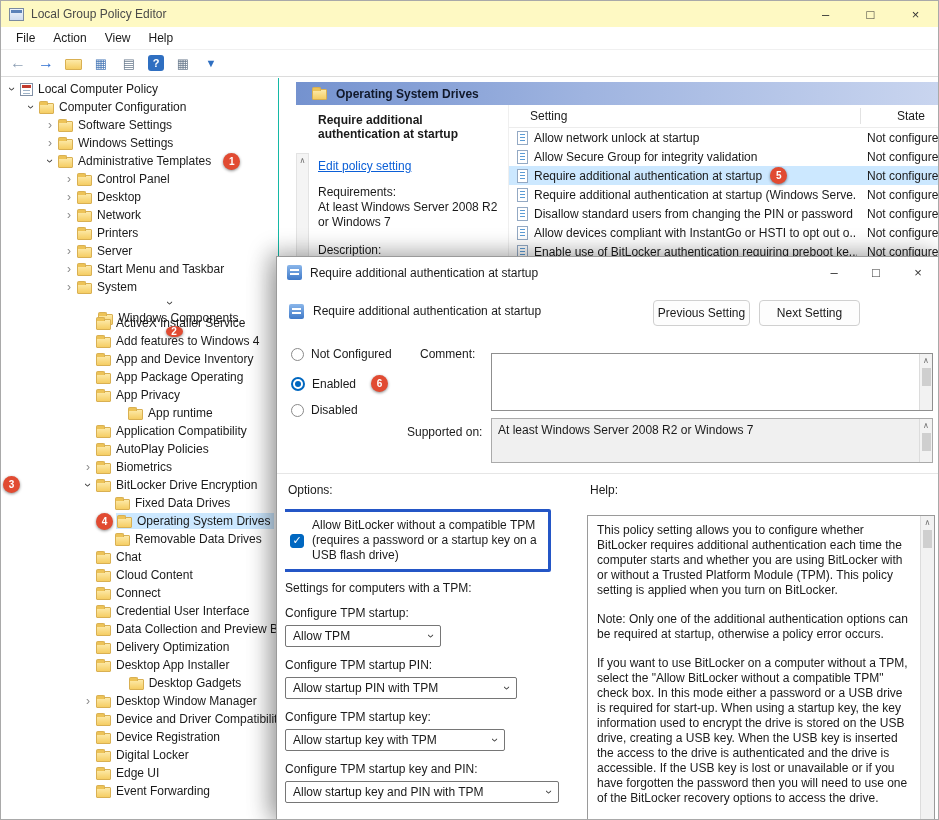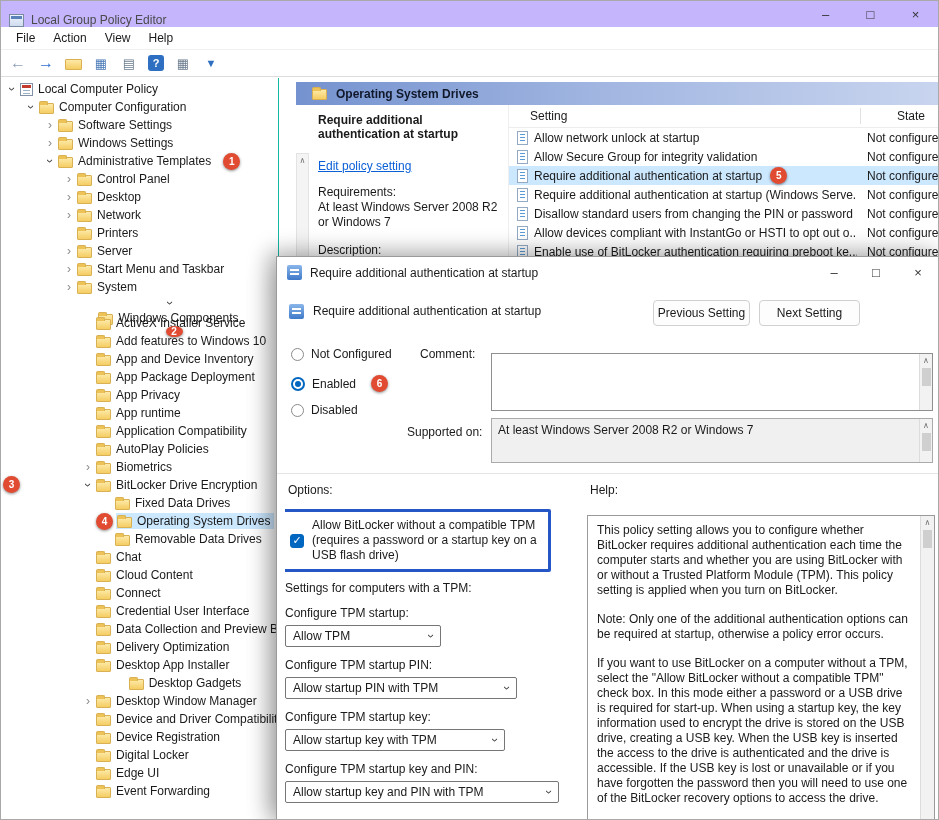--- a/index.html
+++ b/index.html
@@ -1,21 +1,21 @@
 <!DOCTYPE html>
 <html><head>
 <meta charset="utf-8">
 <style>
   *{margin:0;padding:0;box-sizing:border-box}
   html,body{width:939px;height:820px;overflow:hidden}
   body{font-family:"Liberation Sans","DejaVu Sans",sans-serif;font-size:12px;color:#1a1a1a;background:#fff}
   #app{position:relative;width:939px;height:820px;background:#fff;border:1px solid #a9a9a9;overflow:hidden}
 
   
-  .titlebar{height:26px;display:flex;align-items:flex-end;background:#c4b5fd;padding-left:8px;position:relative}
+  .titlebar{height:26px;display:flex;align-items:center;background:#fef9c3;padding-left:8px;position:relative}
   .win-icon{width:15px;height:13px;border:1px solid #7a8aa0;background:linear-gradient(#eef4fb,#cfdcef);position:relative;margin-right:7px}
   .win-icon::before{content:"";position:absolute;top:1px;left:1px;right:1px;height:3px;background:#5b82b8}
   .titlebar .title{color:#4a4a4a}
   .win-controls{position:absolute;right:0;top:0;height:100%;display:flex}
   .win-btn{width:45px;height:100%;display:flex;align-items:center;justify-content:center;color:#333;font-size:13px;cursor:default}
   .menubar{height:22px;display:flex;align-items:center;padding-left:6px}
   .menu-item{padding:2px 9px}
   .toolbar{height:28px;display:flex;align-items:center;gap:10px;padding-left:8px;border-top:1px solid #f0f0f0;border-bottom:1px solid #dcdcdc}
   .tbicon{width:18px;height:18px;display:flex;align-items:center;justify-content:center;font-size:14px}
   .back-icon{color:#8ea0b5;font-size:16px}
@@ -244,45 +244,45 @@
     <span class="exp"></span>
     <span class="twrap">
       <span class="tico folder-ic"></span>
       <span class="tlabel">ActiveX Installer Service</span>
     </span>
   </div>
       <div class="tree-row" style="padding-left: 80px;">
     <span class="exp"></span>
     <span class="twrap">
       <span class="tico folder-ic"></span>
-      <span class="tlabel">Add features to Windows 10</span>
+      <span class="tlabel">Add features to Windows 4</span>
     </span>
   </div>
       <div class="tree-row" style="padding-left: 80px;">
     <span class="exp"></span>
     <span class="twrap">
       <span class="tico folder-ic"></span>
       <span class="tlabel">App and Device Inventory</span>
     </span>
   </div>
       <div class="tree-row" style="padding-left: 80px;">
     <span class="exp"></span>
     <span class="twrap">
       <span class="tico folder-ic"></span>
-      <span class="tlabel">App Package Deployment</span>
+      <span class="tlabel">App Package Operating</span>
     </span>
   </div>
       <div class="tree-row" style="padding-left: 80px;">
     <span class="exp"></span>
     <span class="twrap">
       <span class="tico folder-ic"></span>
       <span class="tlabel">App Privacy</span>
     </span>
   </div>
-      <div class="tree-row" style="padding-left: 80px;">
+      <div class="tree-row" style="padding-left: 80px; margin-left: 32px;">
     <span class="exp"></span>
     <span class="twrap">
       <span class="tico folder-ic"></span>
       <span class="tlabel">App runtime</span>
     </span>
   </div>
       <div class="tree-row" style="padding-left: 80px;">
     <span class="exp"></span>
     <span class="twrap">
       <span class="tico folder-ic"></span>

